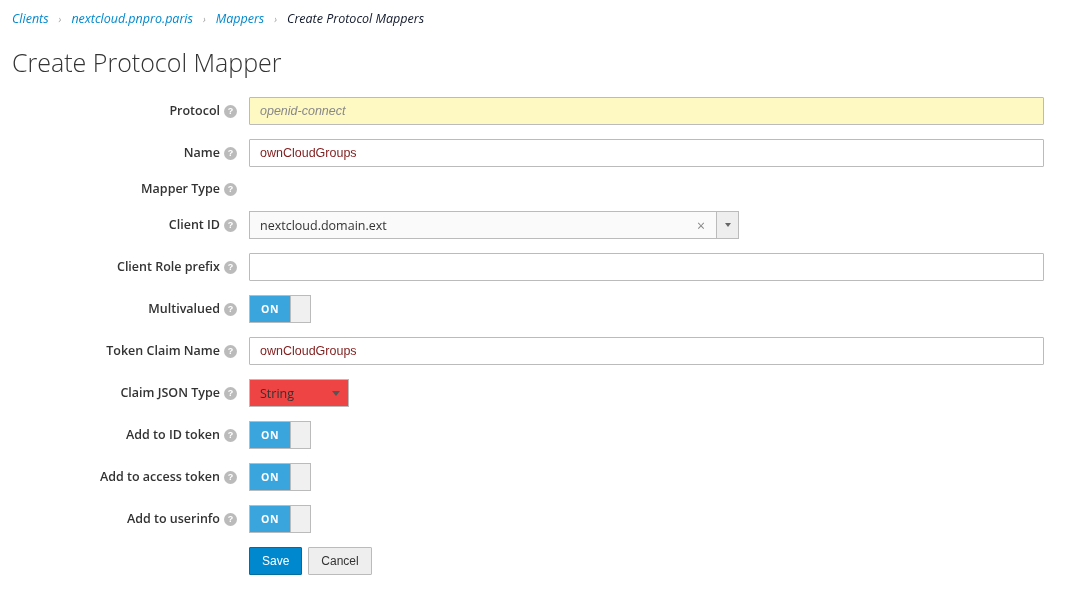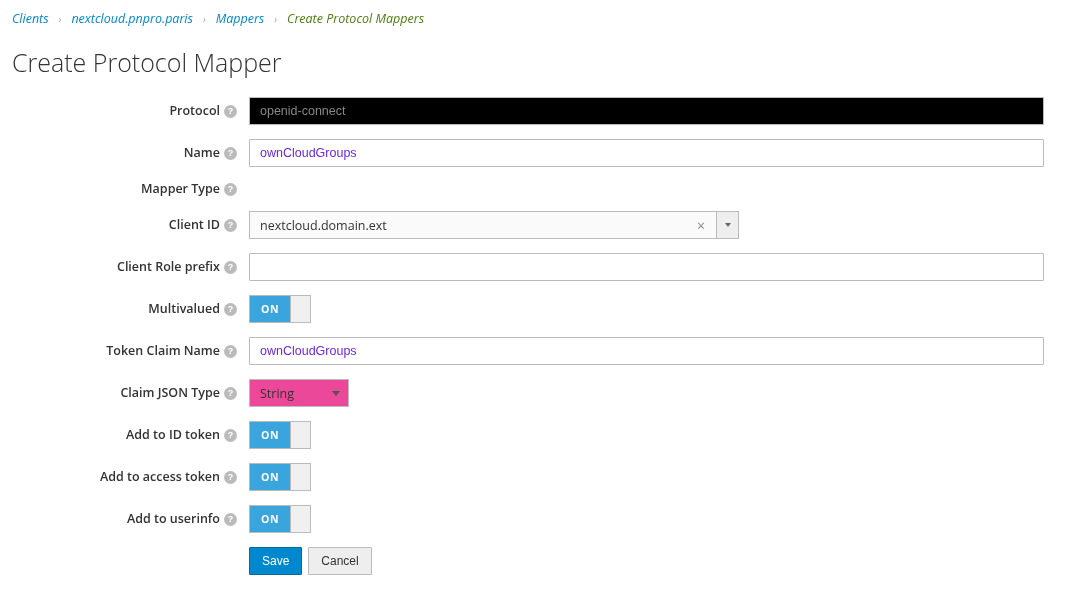--- a/index.html
+++ b/index.html
@@ -15,21 +15,21 @@
     font-size: 12.5px;
     color: #666;
     margin-bottom: 18px;
     display: flex;
     align-items: center;
     gap: 10px;
     font-style: italic;
   }
   .breadcrumb a { color: #0088ce; text-decoration: none; }
   .breadcrumb .crumb-sep { color: #9c9c9c; font-size: 10px; }
-  .breadcrumb .crumb-current { color: #4d7c0f; }
+  .breadcrumb .crumb-current { color: #0f172a; }
   h1.page-title {
     font-size: 25px;
     font-weight: 300;
     color: #333;
     margin: 0 0 18px 0;
   }
   .form-row {
     display: flex;
     align-items: center;
     margin-bottom: 14px;
@@ -62,26 +62,27 @@
     cursor: help;
     font-family: Arial, sans-serif;
   }
   input[type=text], .text-input {
     width: 100%;
     height: 28px;
     padding: 3px 10px;
     font-size: 12.5px;
     border: 1px solid #bbb;
     border-radius: 1px;
-    color: #6d28d9;
+    color: #7f1d1d;
     background: #fff;
   }
   input[readonly] {
-    background: #000000;
+    background: #fef9c3;
     color: #888;
+    font-style: italic;
   }
   .select-full {
     width: 100%;
     height: 28px;
     border: 1px solid #bbb;
     background: #fff;
     padding: 0 22px 0 10px;
     font-size: 12.5px;
     position: relative;
     display: flex;
@@ -89,21 +90,21 @@
   }
   .select-full .caret {
     position: absolute; right: 6px; top: 8px;
     border-left: 4px solid transparent;
     border-right: 4px solid transparent;
     border-top: 6px solid #555;
   }
   .select-small {
     height: 28px;
     border: 1px solid #bbb;
-    background: #ec4899;
+    background: #ef4444;
     padding: 0 26px 0 10px;
     font-size: 12.5px;
     position: relative;
     display: inline-flex;
     align-items: center;
     min-width: 100px;
   }
   .select-small .caret {
     position: absolute; right: 8px; top: 11px;
     border-left: 4px solid transparent;

